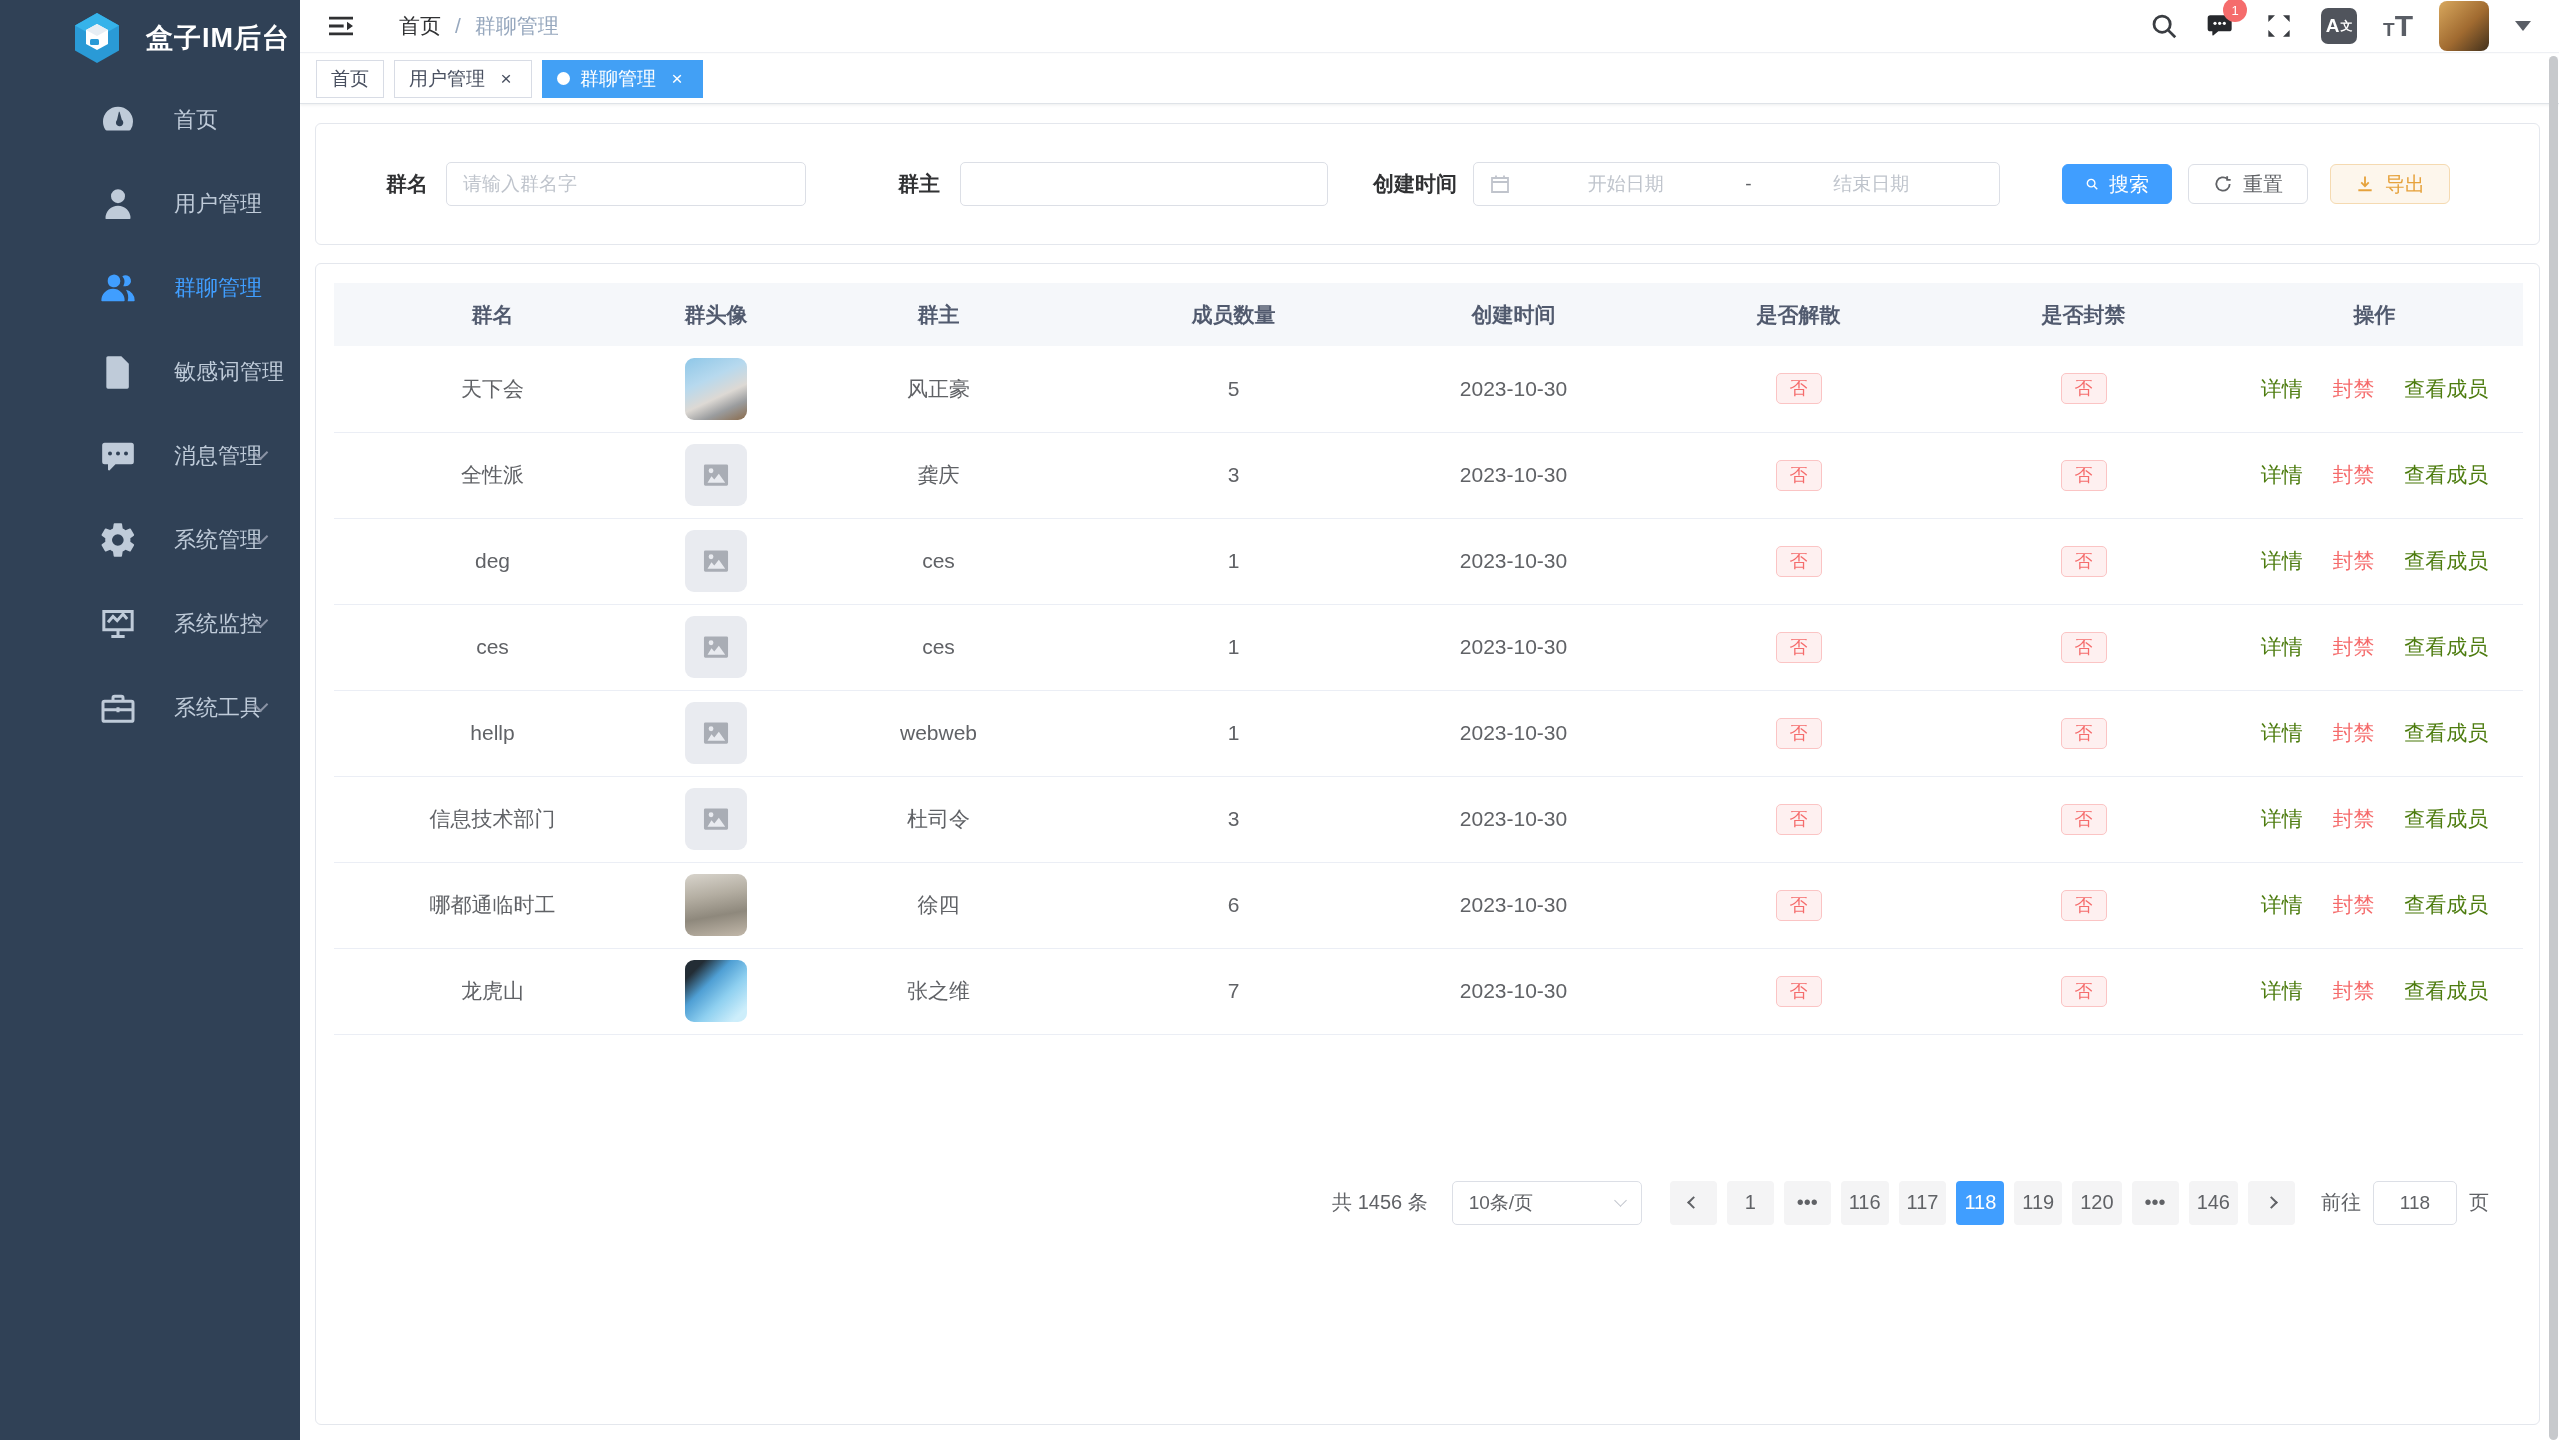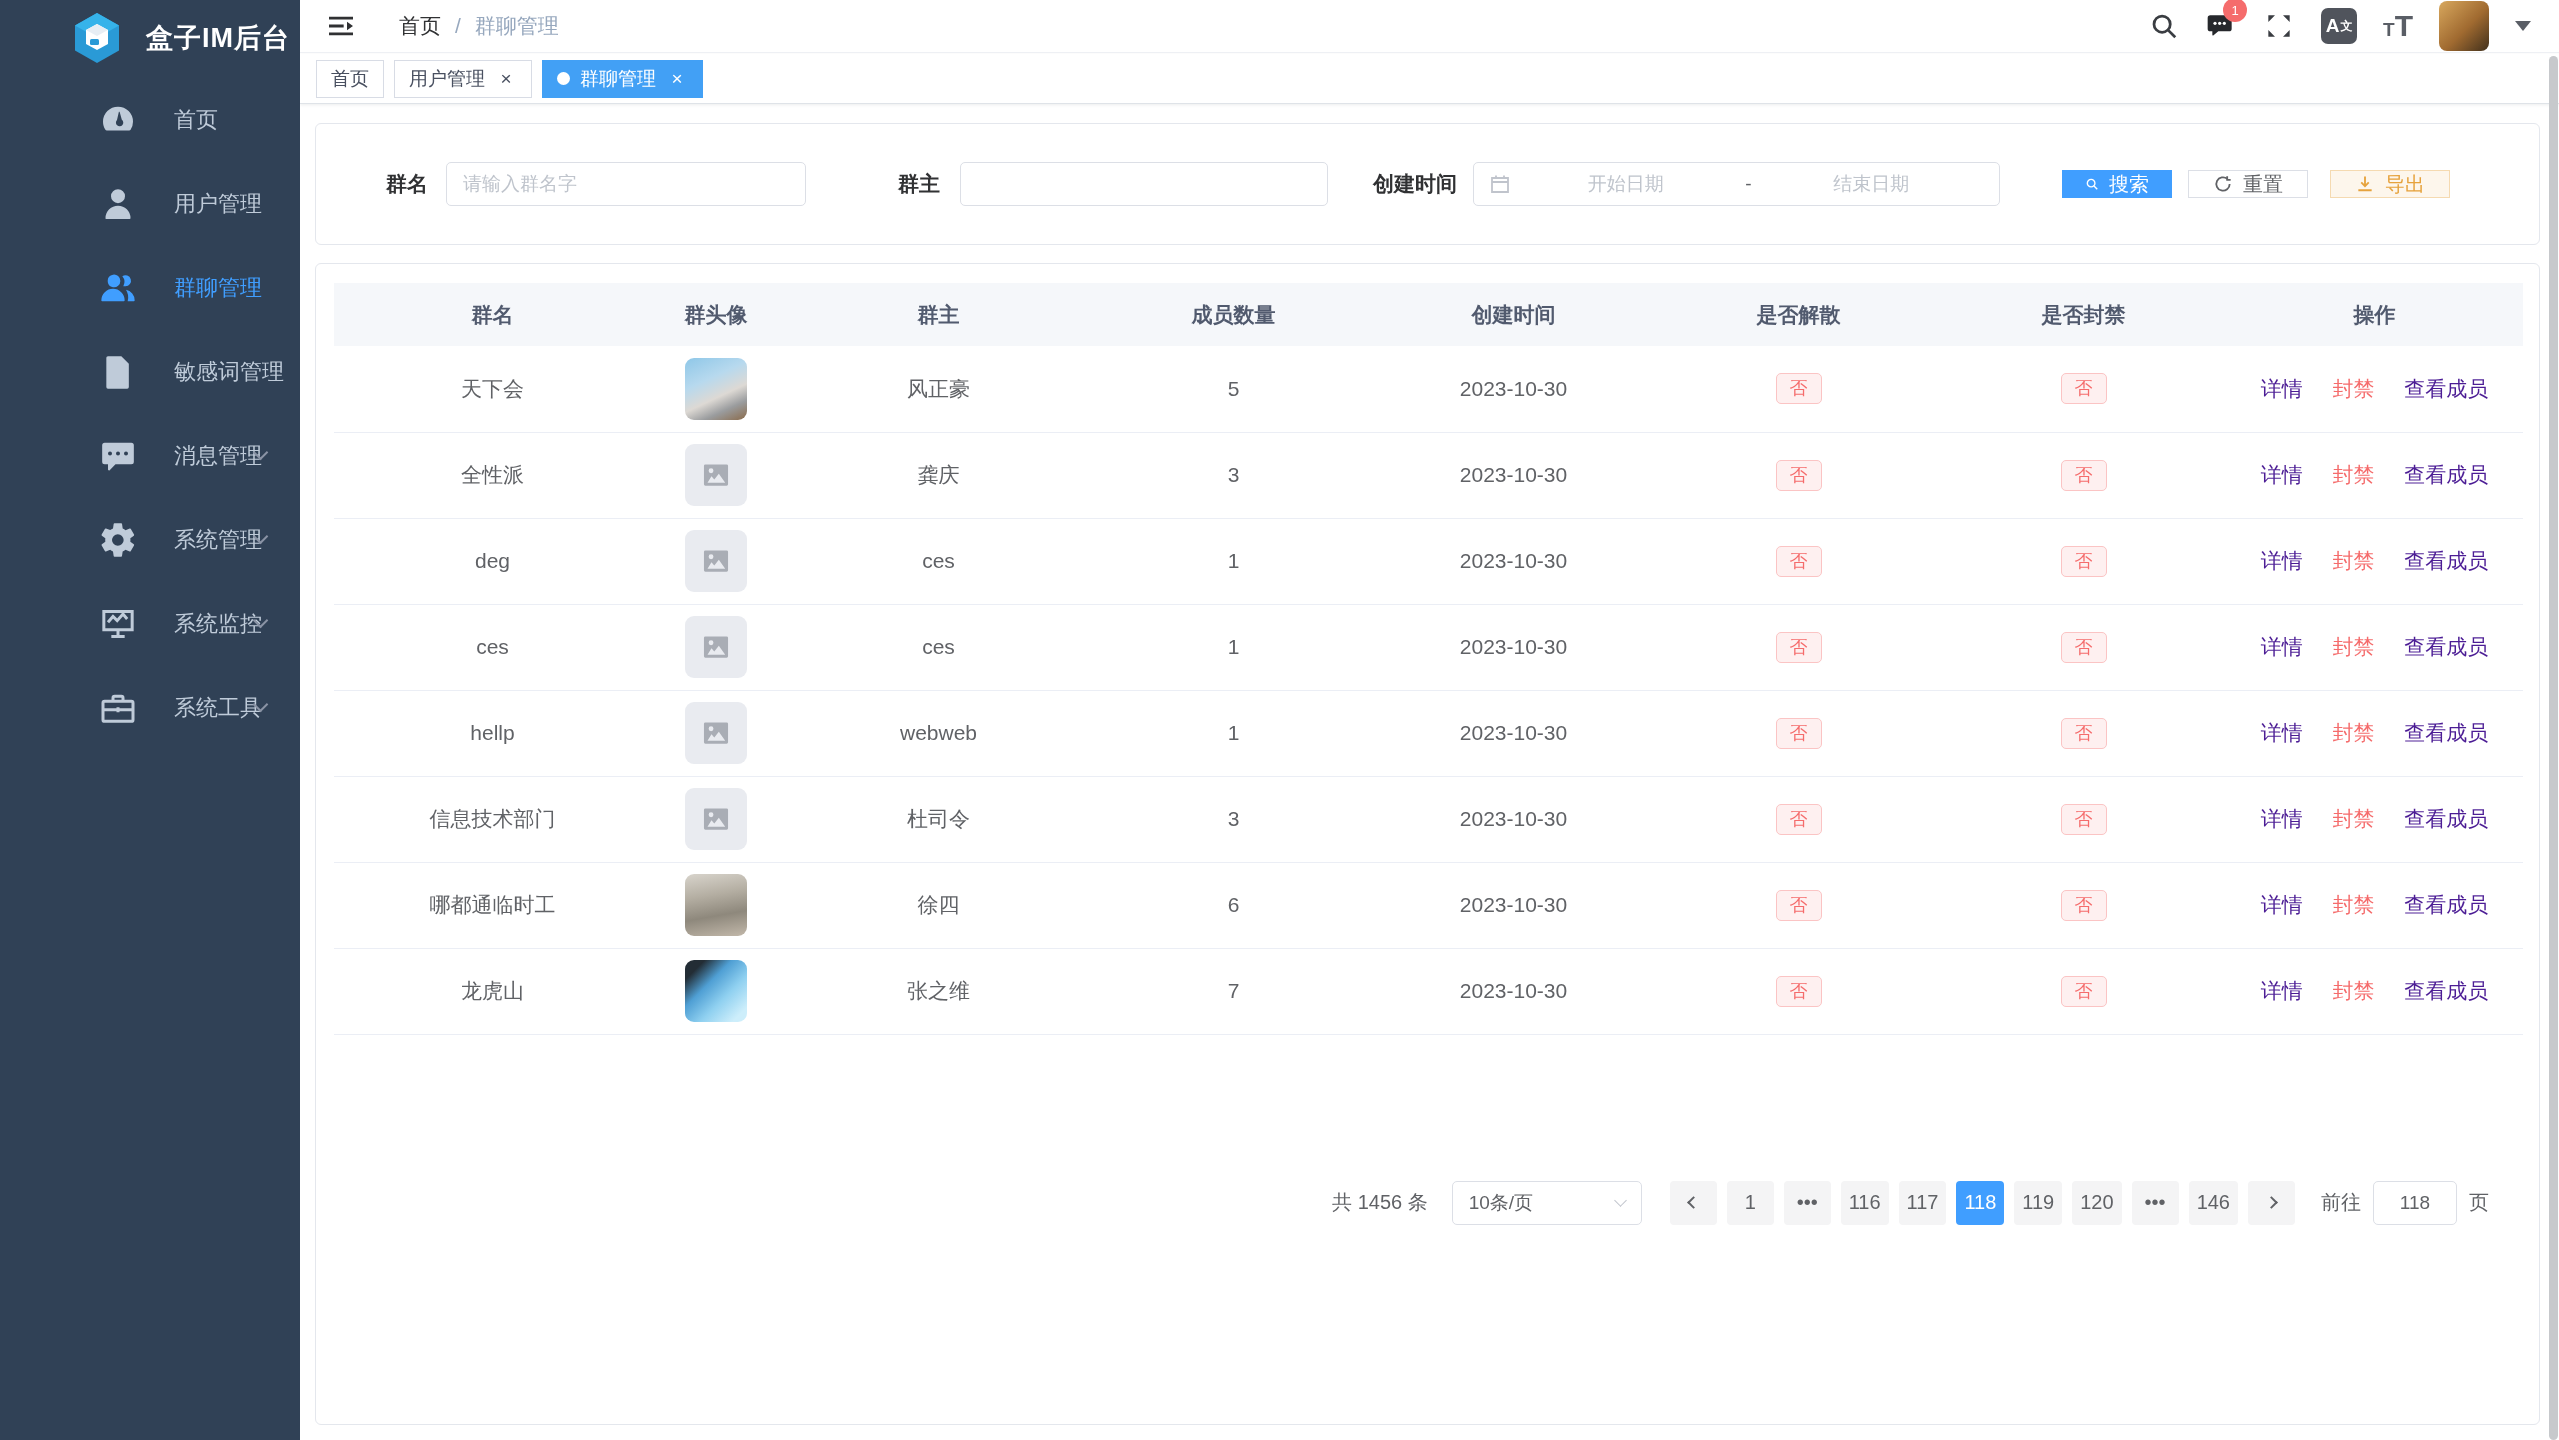--- a/index.html
+++ b/index.html
@@ -61,35 +61,35 @@
   
   .filter-row { display:flex; align-items:center; height:100%; padding-left:70px; }
   .f-label { font-size:21px; color:#303133; font-weight:bold; white-space:nowrap; }
   .f-input { height:44px; border:1px solid #dcdfe6; border-radius:5px; font-size:19px; color:#606266; padding:0 16px; outline:none; font-family:inherit; }
   .f-input::placeholder { color:#bfc4cc; }
   .in-name { width:360px; margin-left:18px; }
   .in-owner { width:368px; margin-left:20px; }
   .daterange { width:527px; height:44px; border:1px solid #dcdfe6; border-radius:5px; margin-left:16px; display:flex; align-items:center; padding:0 14px; }
   .dr-part { flex:1; text-align:center; color:#bfc4cc; font-size:19px; }
   .dr-sep { color:#606266; font-size:19px; padding:0 6px; }
-  .btn { height:28px; display:inline-flex; align-items:center; justify-content:center; gap:10px; border-radius:0; font-size:20px; cursor:pointer; border:1px solid transparent; padding:0 22px; white-space:nowrap; }
+  .btn { height:40px; display:inline-flex; align-items:center; justify-content:center; gap:10px; border-radius:6px; font-size:20px; cursor:pointer; border:1px solid transparent; padding:0 22px; white-space:nowrap; }
   .btn svg { display:block; }
   .btn-search { background:#409eff; border-color:#409eff; color:#fff; margin-left:62px; width:110px; }
   .btn-reset { background:#fff; border-color:#dcdfe6; color:#606266; margin-left:16px; width:120px; }
   .btn-export { background:#fdf6ec; border-color:#f5dab1; color:#e6a23c; margin-left:22px; width:120px; }
 
   
   .tbl-wrap { padding:19px 18px 0 18px; }
   table.grid { border-collapse:collapse; table-layout:fixed; width:2189px; }
   table.grid th { background:#f5f7fa; height:63px; font-size:21px; color:#515a6e; font-weight:600; text-align:center; }
   table.grid td { height:86px; border-bottom:1px solid #ebeef5; text-align:center; font-size:21px; color:#606266; }
   .avatar { width:62px; height:62px; border-radius:9px; margin:0 auto; display:flex; align-items:center; justify-content:center; overflow:hidden; }
   .avatar svg { width:34px; height:34px; }
   .tag { display:inline-block; min-width:46px; height:31px; line-height:29px; background:#fef0f0; border:1px solid #fbc4c4; color:#f56c6c; border-radius:5px; font-size:18px; padding:0 8px; }
-  .lnk { color:#4c1d95; cursor:pointer; text-decoration:none; margin:0 12px; font-size:21px; }
+  .lnk { color:#4d7c0f; cursor:pointer; text-decoration:none; margin:0 12px; font-size:21px; }
   .lnk.danger { color:#f56c6c;font-family:Liberation Serif, serif; }
 
   
   .pager-row { display:flex; align-items:center; justify-content:flex-end; margin-top:146px; padding-right:32px; font-size:20px; color:#606266; }
   .total-text { margin-right:24px; }
   .size-select { width:190px; height:44px; border:1px solid #dcdfe6; border-radius:5px; display:flex; align-items:center; padding:0 16px; cursor:pointer; color:#606266; font-size:19px; margin-right:28px; }
   .size-select .chev { margin-left:auto; width:9px; height:9px; border-width:1.5px; margin-top:-4px; }
   .pager { display:flex; align-items:center; gap:10px; }
   .pbtn { min-width:47px; height:44px; background:#f4f4f5; border-radius:4px; display:flex; align-items:center; justify-content:center; cursor:pointer; color:#606266; font-size:20px; padding:0 8px; }
   .pbtn.active { background:#409eff; color:#fff; }

